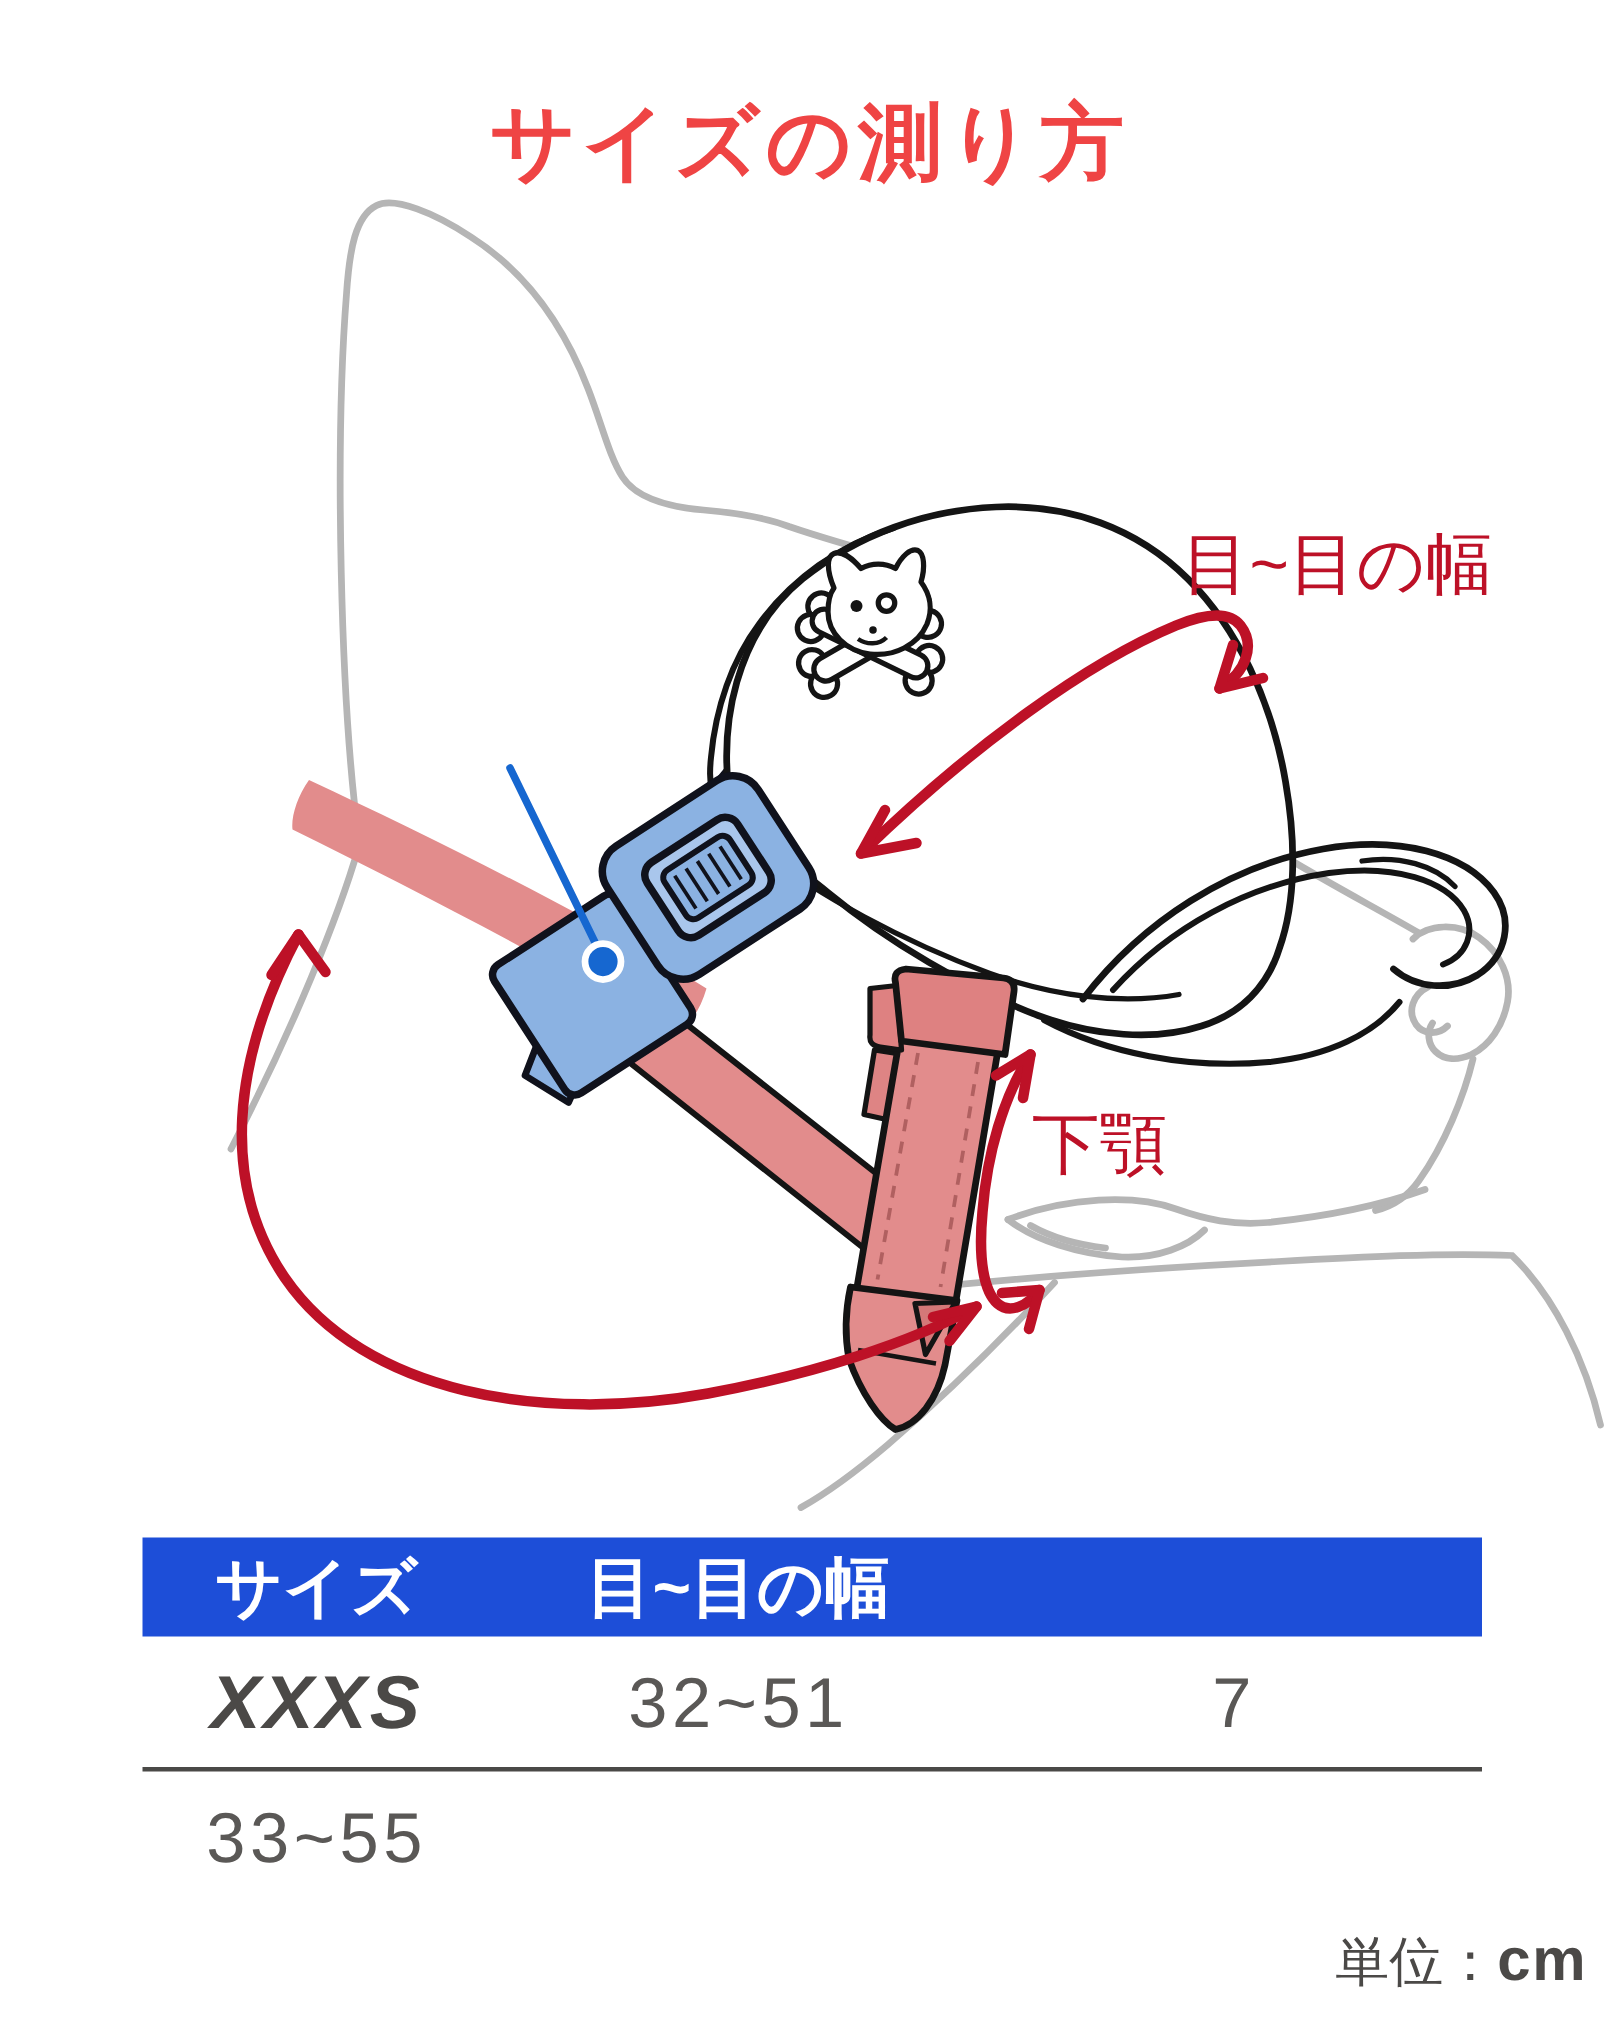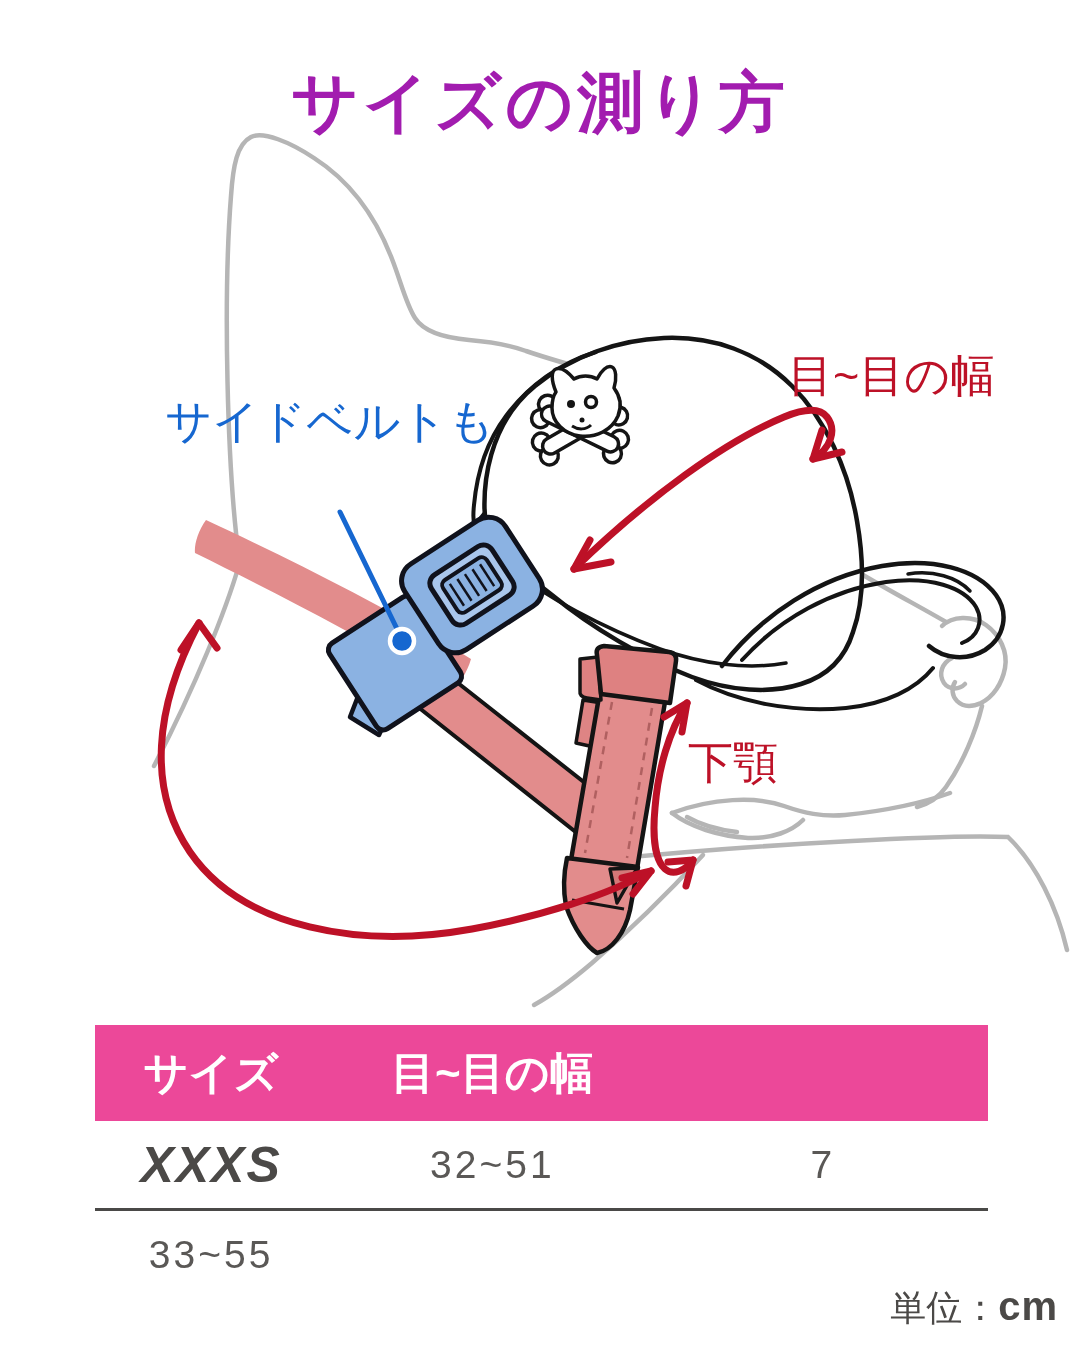--- a/index.html
+++ b/index.html
@@ -1,40 +1,40 @@
 <!DOCTYPE html>
 <html><head>
 <meta charset="utf-8">
 <style>
   html,body{margin:0;padding:0;}
   body{width:1080px;height:1350px;background:#ffffff;overflow:hidden;
        font-family:"Liberation Sans", sans-serif;}
   #stage{position:relative;width:1080px;height:1350px;background:#fff;}
 
   .page-title{position:absolute;left:0;top:58px;width:1080px;text-align:center;
-    font-size:66px;font-weight:bold;color:#a21caf;letter-spacing:4px;}
+    font-size:56px;font-weight:bold;color:#ef4444;letter-spacing:4px;}
 
   .note{position:absolute;line-height:1.2;white-space:nowrap;}
   .note-blue{left:150px;top:394px;width:360px;text-align:center;
     font-size:46px;color:#1667d0;}
   .note-red{font-size:45px;color:#bd1127;}
   .note-eye{left:788px;top:349px;}
   .note-jaw{left:688px;top:736px;}
   .note-circ{left:183px;top:804px;}
 
   svg.illustration{position:absolute;left:0;top:130px;}
 
   .size-table{position:absolute;left:95px;top:1025px;width:893px;}
   .t-header{display:grid;grid-template-columns:26% 37% 37%;align-items:center;
-    background:#ec4899;height:96px;}
+    background:#1d4ed8;height:66px;}
   .t-header .cell{text-align:center;color:#ffffff;font-size:44px;font-weight:bold;}
   .t-row{display:grid;grid-template-columns:26% 37% 37%;align-items:center;height:87px;}
   .t-row .cell{text-align:center;}
   .cell.size{font-size:50px;font-weight:bold;color:#4b4947;letter-spacing:2px;font-style:italic;}
-  .cell.num{font-size:39px;color:#5a5856;letter-spacing:3px;}
+  .cell.num{font-size:47px;color:#5a5856;letter-spacing:3px;}
   .t-divider{height:0;border-top:3px solid #4a4947;}
 
   .unit-note{position:absolute;right:22px;top:1284px;color:#4b4947;
     font-size:36px;white-space:nowrap;}
   .unit-note .unit-value{font-size:40px;font-weight:bold;letter-spacing:1px;}
 </style>
 </head>
 <body>
 
 <div id="stage">
@@ -166,21 +166,20 @@
       </g>
     </g>
 
     <g>
       <path d="M 340 512 L 399 633" stroke="#1667d0" stroke-width="5" fill="none" stroke-linecap="round"></path>
       <circle cx="402" cy="641" r="12" fill="#1667d0" stroke="#ffffff" stroke-width="4.5"></circle>
     </g>
   </svg>
 
   <div class="note note-blue">
-    <div>サイドベルトも</div>
   </div>
   <div class="note note-red note-eye">目~目の幅</div>
   <div class="note note-red note-jaw">下顎</div>
 
   <div class="size-table">
     <div class="t-header">
       <div class="cell">サイズ</div>
       <div class="cell">目~目の幅</div>
     </div>
     <div class="t-row">

